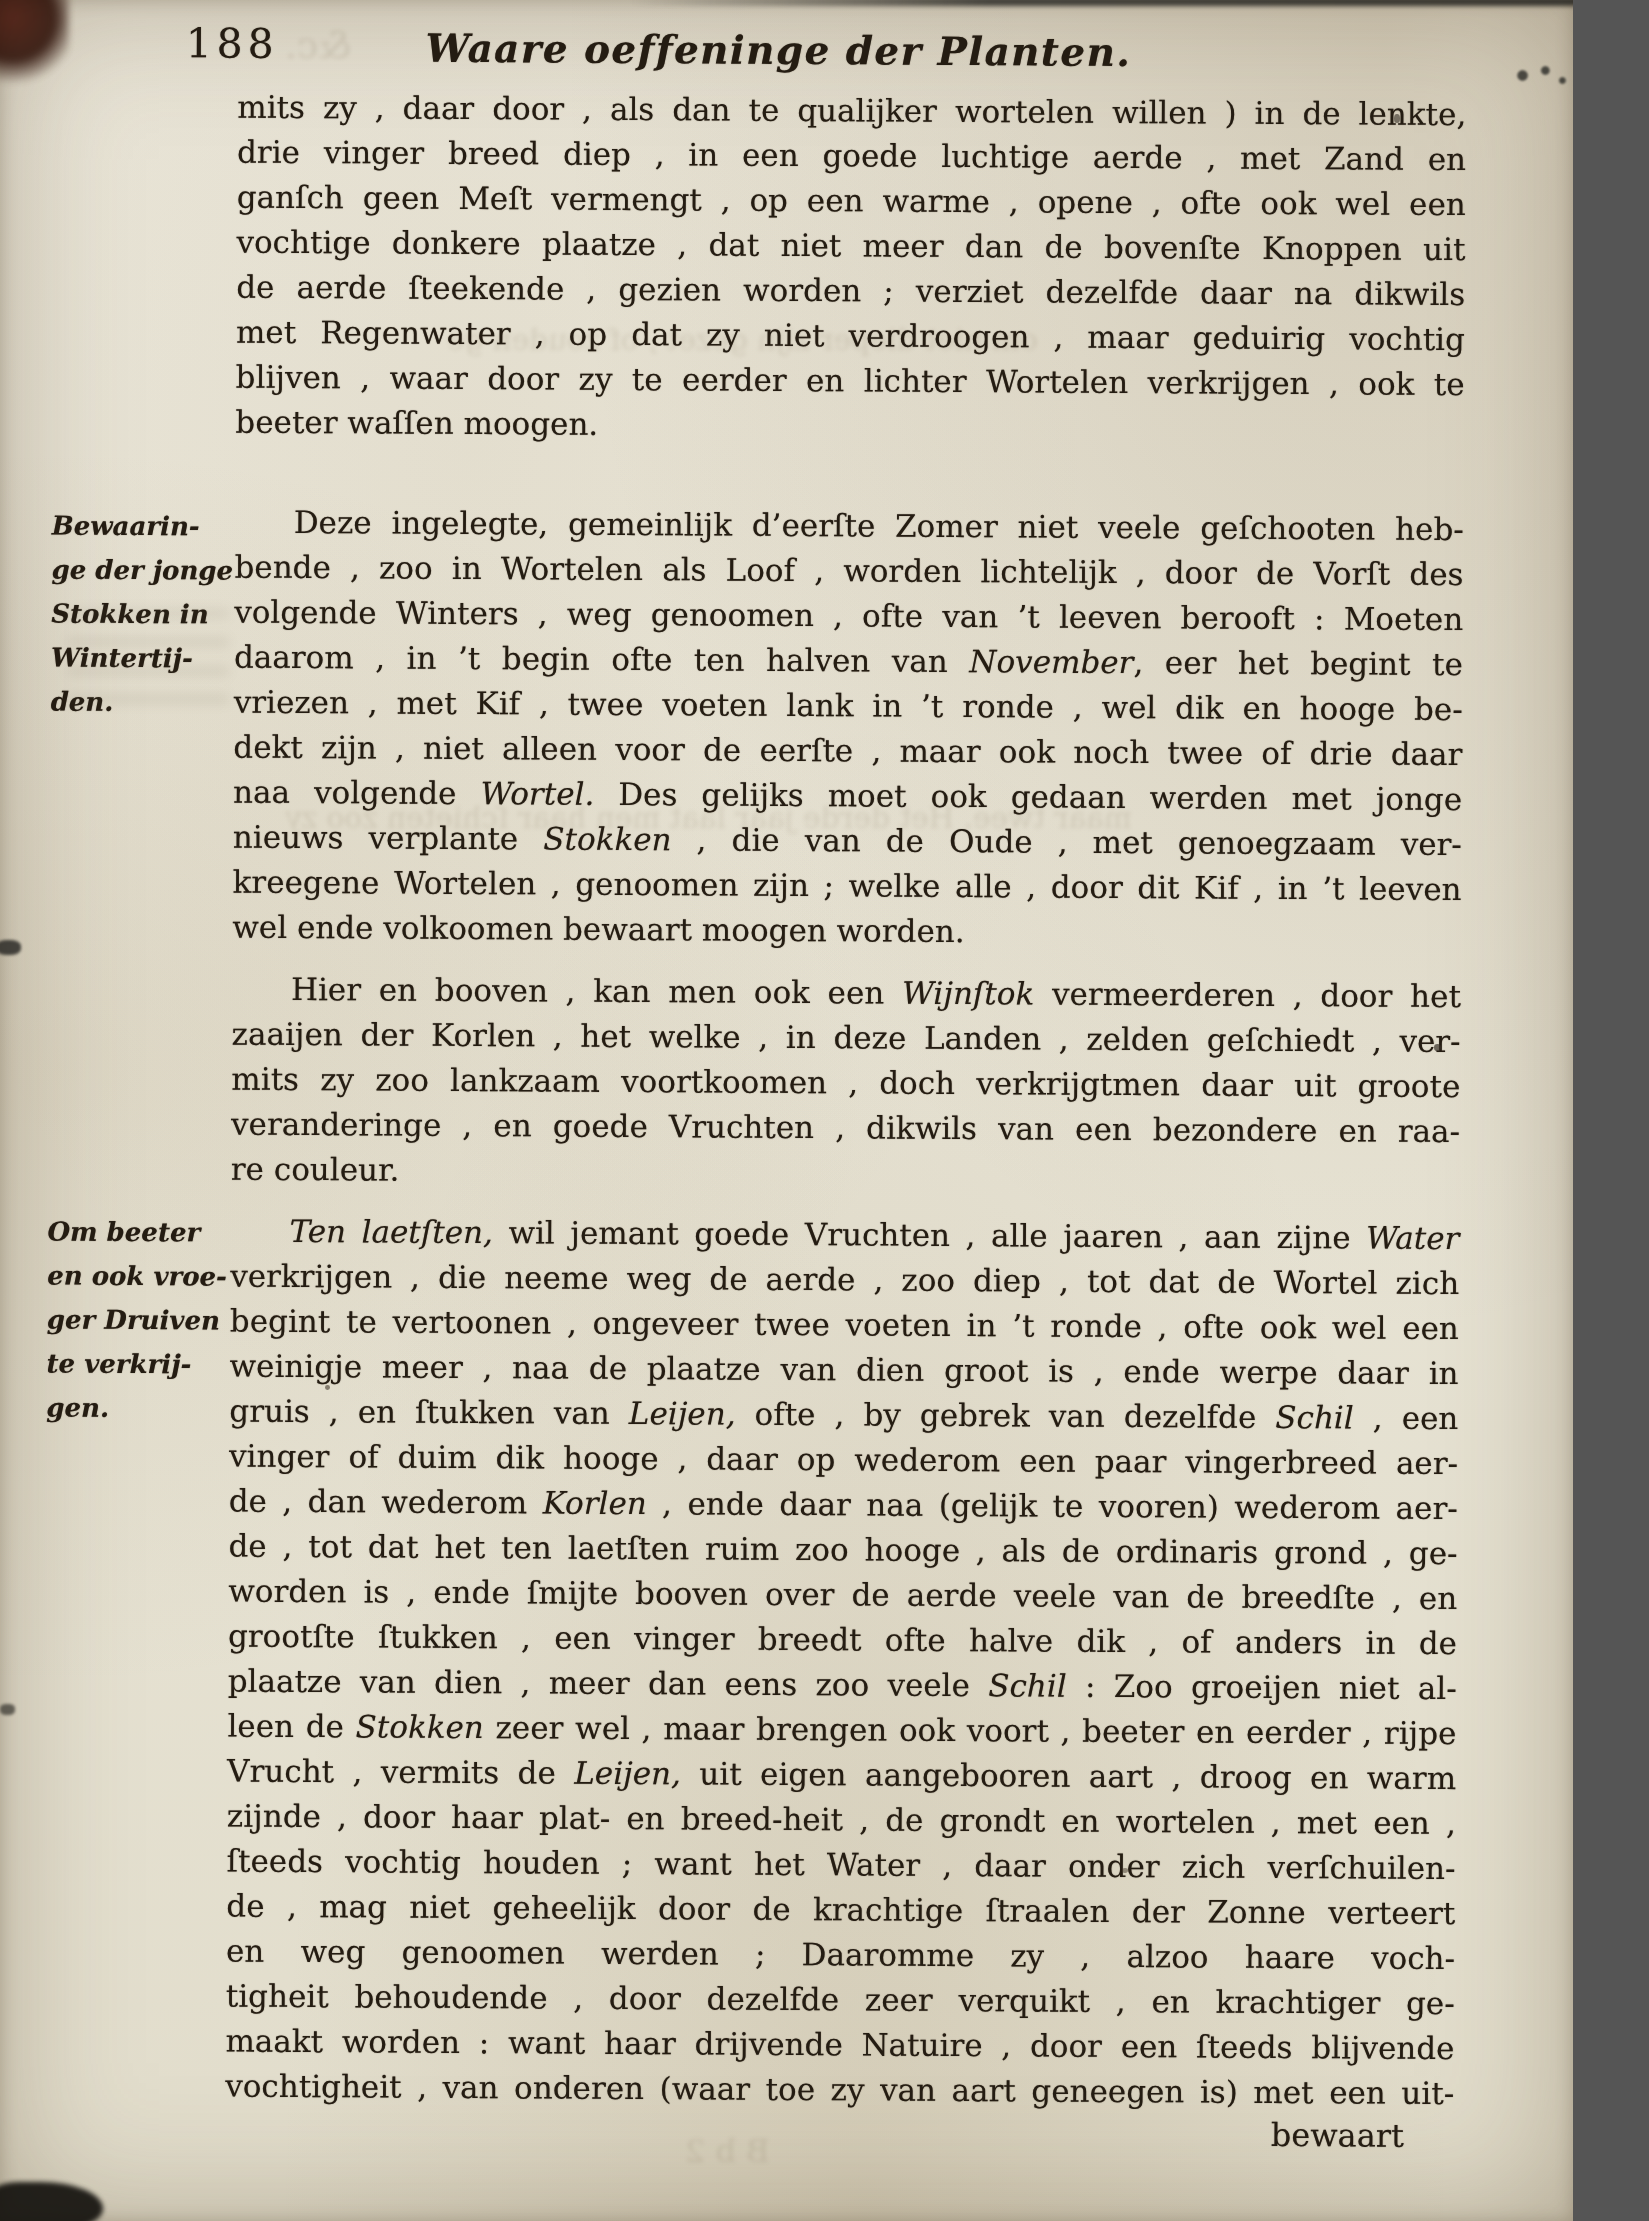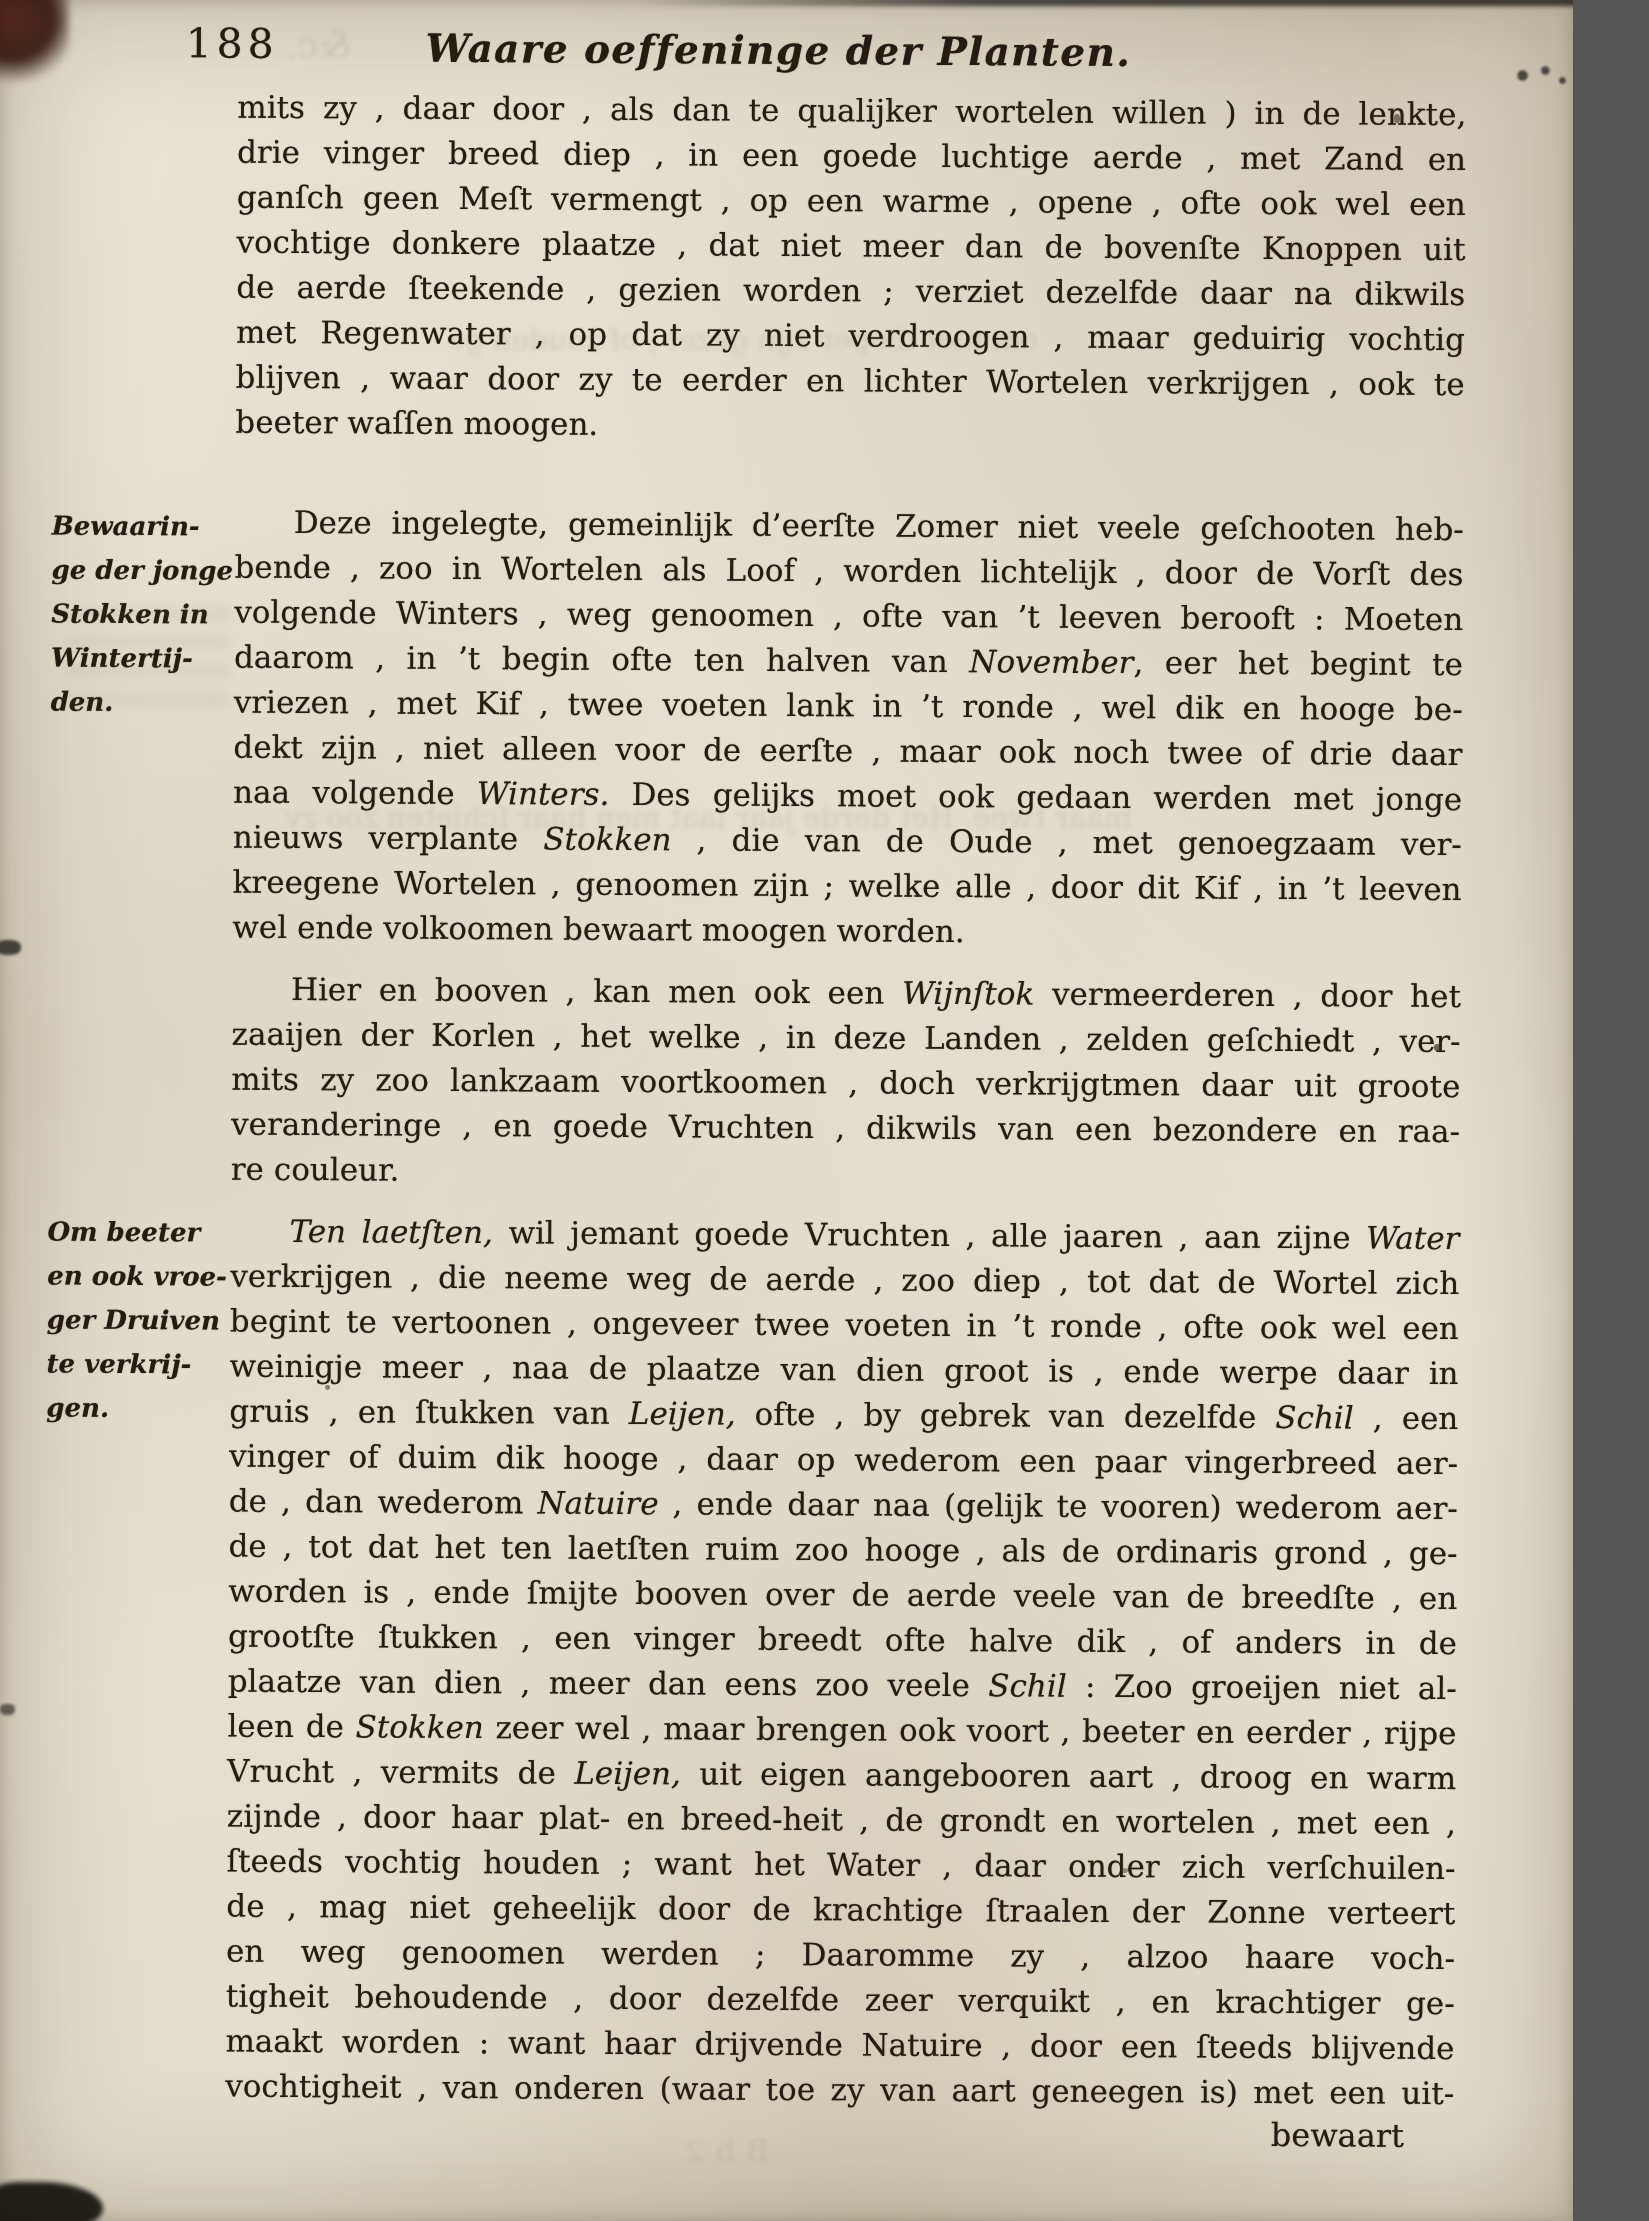--- a/index.html
+++ b/index.html
@@ -103,40 +103,40 @@
           <div class="line"><span>blijven , waar door zy te eerder en lichter Wortelen verkrijgen , ook te</span></div>
           <div class="line short"><span>beeter waſſen moogen.</span></div>
         </div>
         <div class="para" style="margin-top: 55px;">
           <div class="line indent"><span>Deze ingelegte, gemeinlijk d’eerſte Zomer niet veele geſchooten heb-</span></div>
           <div class="line"><span>bende , zoo in Wortelen als Loof , worden lichtelijk , door de Vorſt des</span></div>
           <div class="line"><span>volgende Winters , weg genoomen , ofte van ’t leeven berooft : Moeten</span></div>
           <div class="line"><span>daarom , in ’t begin ofte ten halven van </span><span class="it">November</span><span>, eer het begint te</span></div>
           <div class="line"><span>vriezen , met Kif , twee voeten lank in ’t ronde , wel dik en hooge be-</span></div>
           <div class="line"><span>dekt zijn , niet alleen voor de eerſte , maar ook noch twee of drie daar</span></div>
-          <div class="line"><span>naa volgende </span><span class="it">Winters.</span><span> Des gelijks moet ook gedaan werden met jonge</span></div>
+          <div class="line"><span>naa volgende </span><span class="it">Wortel.</span><span> Des gelijks moet ook gedaan werden met jonge</span></div>
           <div class="line"><span>nieuws verplante </span><span class="it">Stokken</span><span> , die van de Oude , met genoegzaam ver-</span></div>
           <div class="line"><span>kreegene Wortelen , genoomen zijn ; welke alle , door dit Kif , in ’t leeven</span></div>
           <div class="line short"><span>wel ende volkoomen bewaart moogen worden.</span></div>
         </div>
         <div class="para" style="margin-top: 17px;">
           <div class="line indent"><span>Hier en booven , kan men ook een </span><span class="it">Wijnſtok</span><span> vermeerderen , door het</span></div>
           <div class="line"><span>zaaijen der Korlen , het welke , in deze Landen , zelden geſchiedt , ver-</span></div>
           <div class="line"><span>mits zy zoo lankzaam voortkoomen , doch verkrijgtmen daar uit groote</span></div>
           <div class="line"><span>veranderinge , en goede Vruchten , dikwils van een bezondere en raa-</span></div>
           <div class="line short"><span>re couleur.</span></div>
         </div>
         <div class="para" style="margin-top: 17px;">
           <div class="line indent"><span class="it">Ten laetſten,</span><span> wil jemant goede Vruchten , alle jaaren , aan zijne </span><span class="it">Water</span></div>
           <div class="line"><span>verkrijgen , die neeme weg de aerde , zoo diep , tot dat de Wortel zich</span></div>
           <div class="line"><span>begint te vertoonen , ongeveer twee voeten in ’t ronde , ofte ook wel een</span></div>
           <div class="line"><span>weinigje meer , naa de plaatze van dien groot is , ende werpe daar in</span></div>
           <div class="line"><span>gruis , en ſtukken van </span><span class="it">Leijen,</span><span> ofte , by gebrek van dezelfde </span><span class="it">Schil</span><span> , een</span></div>
           <div class="line"><span>vinger of duim dik hooge , daar op wederom een paar vingerbreed aer-</span></div>
-          <div class="line"><span>de , dan wederom </span><span class="it">Natuire</span><span> , ende daar naa (gelijk te vooren) wederom aer-</span></div>
+          <div class="line"><span>de , dan wederom </span><span class="it">Korlen</span><span> , ende daar naa (gelijk te vooren) wederom aer-</span></div>
           <div class="line"><span>de , tot dat het ten laetſten ruim zoo hooge , als de ordinaris grond , ge-</span></div>
           <div class="line"><span>worden is , ende ſmijte booven over de aerde veele van de breedſte , en</span></div>
           <div class="line"><span>grootſte ſtukken , een vinger breedt ofte halve dik , of anders in de</span></div>
           <div class="line"><span>plaatze van dien , meer dan eens zoo veele </span><span class="it">Schil</span><span> : Zoo groeijen niet al-</span></div>
           <div class="line"><span>leen de </span><span class="it">Stokken</span><span> zeer wel , maar brengen ook voort , beeter en eerder , rijpe</span></div>
           <div class="line"><span>Vrucht , vermits de </span><span class="it">Leijen,</span><span> uit eigen aangebooren aart , droog en warm</span></div>
           <div class="line"><span>zijnde , door haar plat- en breed-heit , de grondt en wortelen , met een ,</span></div>
           <div class="line"><span>ſteeds vochtig houden ; want het Water , daar onder zich verſchuilen-</span></div>
           <div class="line"><span>de , mag niet geheelijk door de krachtige ſtraalen der Zonne verteert</span></div>
           <div class="line"><span>en weg genoomen werden ; Daaromme zy , alzoo haare voch-</span></div>

